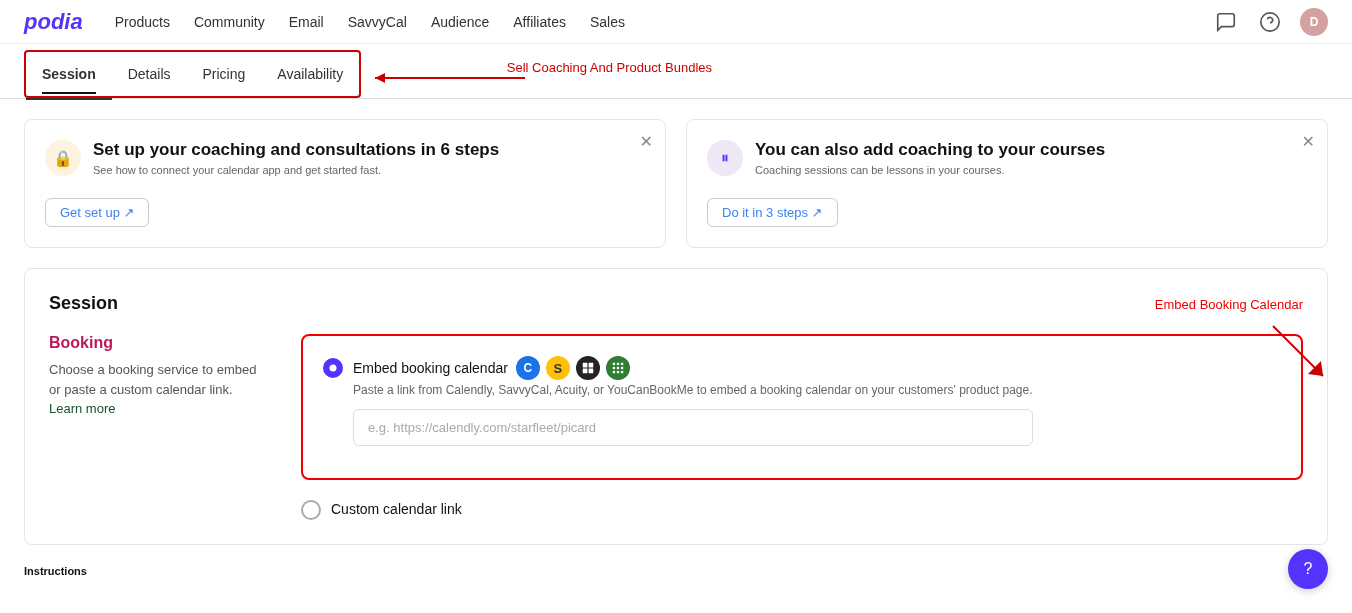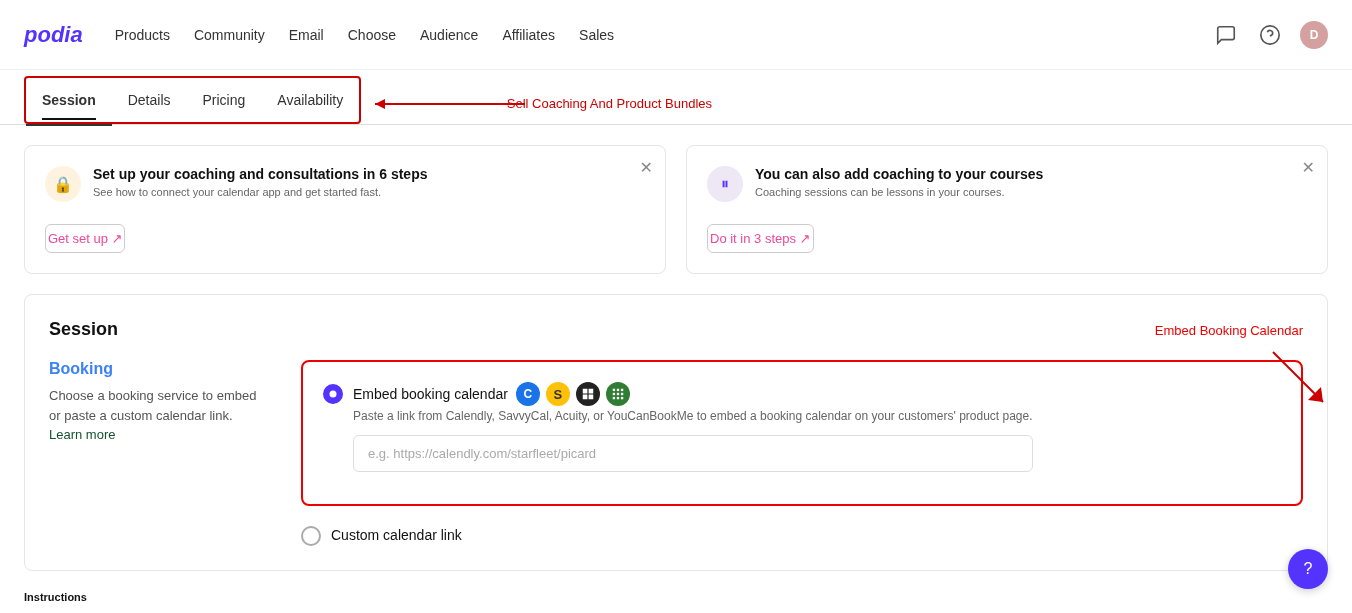--- a/index.html
+++ b/index.html
@@ -1,52 +1,52 @@
 <!DOCTYPE html>
 <html><head>
   <meta charset="utf-8">
   <style>
     * { box-sizing: border-box; margin: 0; padding: 0; }
     body { font-family: -apple-system, BlinkMacSystemFont, 'Segoe UI', sans-serif; background: #fff; color: #333; font-size: 14px; }
 
     
-    .header { display: flex; align-items: center; justify-content: space-between; padding: 0 24px; height: 70px; border-bottom: 1px solid #eee; }
+    .header { display: flex; align-items: center; justify-content: space-between; padding: 0 24px; height: 44px; border-bottom: 1px solid #eee; }
     .header-left { display: flex; align-items: center; gap: 32px; }
     .logo { font-size: 22px; font-weight: 700; color: #5533ff; font-style: italic; }
     .nav { display: flex; gap: 24px; }
     .nav-item { color: #333; font-size: 14px; cursor: pointer; }
     .header-right { display: flex; align-items: center; gap: 16px; }
     .header-icon { width: 28px; height: 28px; border-radius: 50%; display: flex; align-items: center; justify-content: center; cursor: pointer; font-size: 18px; color: #555; }
     .avatar { width: 28px; height: 28px; border-radius: 50%; background: #d4a0a0; display: flex; align-items: center; justify-content: center; font-size: 12px; font-weight: 600; color: #fff; cursor: pointer; }
     .tab { padding: 12px 16px; font-size: 14px; cursor: pointer; color: #333; position: relative; white-space: nowrap; }
     .tab.active { font-weight: 600; }
     .tab.active::after { content: ''; position: absolute; bottom: -6px; left: 0; right: 0; height: 2px; background: #333; }
 
     
     .cards-row { display: flex; gap: 20px; padding: 20px 24px; }
     .info-card { flex: 1; border: 1px solid #e5e5e5; border-radius: 8px; padding: 20px; position: relative; }
     .info-card-close { position: absolute; top: 12px; right: 12px; cursor: pointer; font-size: 16px; color: #888; }
     .info-card-header { display: flex; align-items: flex-start; gap: 12px; margin-bottom: 8px; }
     .info-card-icon { width: 36px; height: 36px; border-radius: 50%; display: flex; align-items: center; justify-content: center; font-size: 16px; flex-shrink: 0; }
     .icon-orange { background: #fff3e0; color: #e65100; }
     .icon-purple { background: #ede7f6; color: #5533ff; }
-    .info-card-title { font-size: 14px; font-weight: 600; color: #111; margin-bottom: 4px; }
+    .info-card-title { font-size: 17px; font-weight: 600; color: #111; margin-bottom: 4px; }
     .info-card-desc { font-size: 11px; color: #666; }
-    .info-card-btn { margin-top: 14px; padding: 6px 2px; border: 1px solid #ccc; border-radius: 6px; background: #fff; cursor: pointer; font-size: 13px; color: #ec4899; display: inline-flex; align-items: center; gap: 4px; }
+    .info-card-btn { margin-top: 14px; padding: 6px 14px; border: 1px solid #ccc; border-radius: 6px; background: #fff; cursor: pointer; font-size: 13px; color: #3b82f6; display: inline-flex; align-items: center; gap: 4px; }
 
     
     .session-card { margin: 0 24px 20px; border: 1px solid #e5e5e5; border-radius: 8px; padding: 24px; }
     .session-header { display: flex; align-items: center; justify-content: space-between; margin-bottom: 20px; }
     .session-title { font-size: 18px; font-weight: 600; color: #111; }
     .embed-link { color: #e00; font-size: 13px; cursor: pointer; font-weight: 500; }
 
     
     .booking-layout { display: flex; gap: 32px; }
     .booking-left { width: 220px; flex-shrink: 0; }
-    .booking-title { font-size: 16px; font-weight: 600; color: #3b82f6; margin-bottom: 8px; }
+    .booking-title { font-size: 16px; font-weight: 600; color: #be185d; margin-bottom: 8px; }
     .booking-desc { font-size: 13px; color: #555; line-height: 1.5; }
     .booking-desc a { color: #14532d; text-decoration: none; }
     .booking-right { flex: 1; }
 
     
     .embed-box { border: 2px solid #e00; border-radius: 8px; padding: 20px; background: #fff; }
 
     
     .radio-option { display: flex; align-items: flex-start; gap: 10px; margin-bottom: 12px; }
     .radio-circle { width: 20px; height: 20px; border-radius: 50%; flex-shrink: 0; margin-top: 2px; }
@@ -80,21 +80,21 @@
 </head>
 <body>
 
 <div class="header">
   <div class="header-left">
     <div class="logo">podia</div>
     <nav class="nav">
       <span class="nav-item">Products</span>
       <span class="nav-item">Community</span>
       <span class="nav-item">Email</span>
-      <span class="nav-item">Choose</span>
+      <span class="nav-item">SavvyCal</span>
       <span class="nav-item">Audience</span>
       <span class="nav-item">Affiliates</span>
       <span class="nav-item">Sales</span>
     </nav>
   </div>
   <div class="header-right">
     <div class="header-icon">
       <svg width="22" height="22" viewBox="0 0 24 24" fill="none" stroke="#555" stroke-width="1.8">
           <path d="M21 15a2 2 0 0 1-2 2H7l-4 4V5a2 2 0 0 1 2-2h14a2 2 0 0 1 2 2z"></path>
         </svg>
@@ -121,21 +121,21 @@
     <div class="tab"><span>Availability</span></div>
   </div>
 
   
   <svg style="position:absolute;top:24px;left:370px;" width="160" height="20">
     <line x1="155" y1="10" x2="5" y2="10" stroke="#cc0000" stroke-width="2"></line>
     <polygon points="5,10 15,5 15,15" fill="#cc0000"></polygon>
   </svg>
 
   
-  <span style="position:absolute;top:26px;right:640px;color:#cc0000;font-size:13px;font-weight:500;">Sell Coaching And Product Bundles</span>
+  <span style="position:absolute;top:16px;right:640px;color:#cc0000;font-size:13px;font-weight:500;">Sell Coaching And Product Bundles</span>
 </div>
 
 <div class="cards-row">
 
   <div class="info-card">
     <span class="info-card-close">✕</span>
     <div class="info-card-header">
       <div class="info-card-icon icon-orange">🔒</div>
       <div>
         <div class="info-card-title">Set up your coaching and consultations in 6 steps</div>

